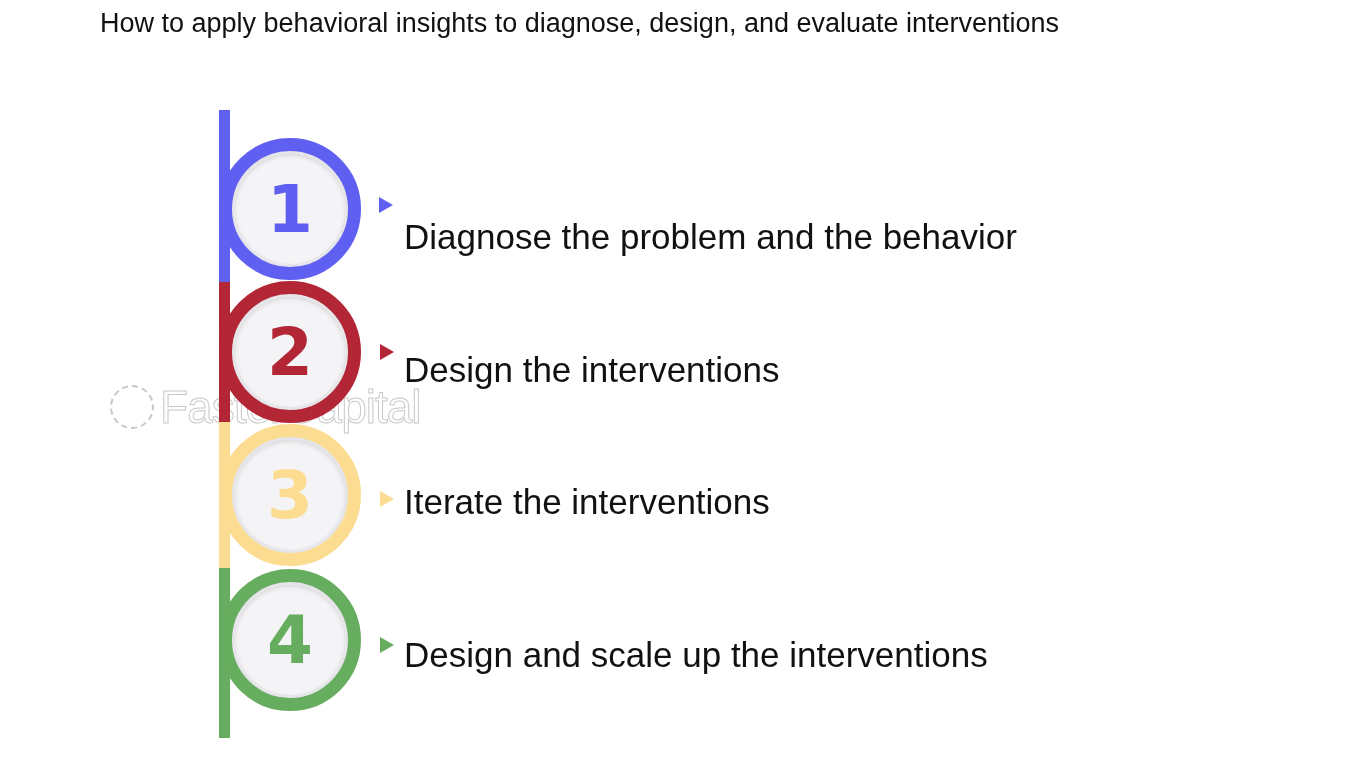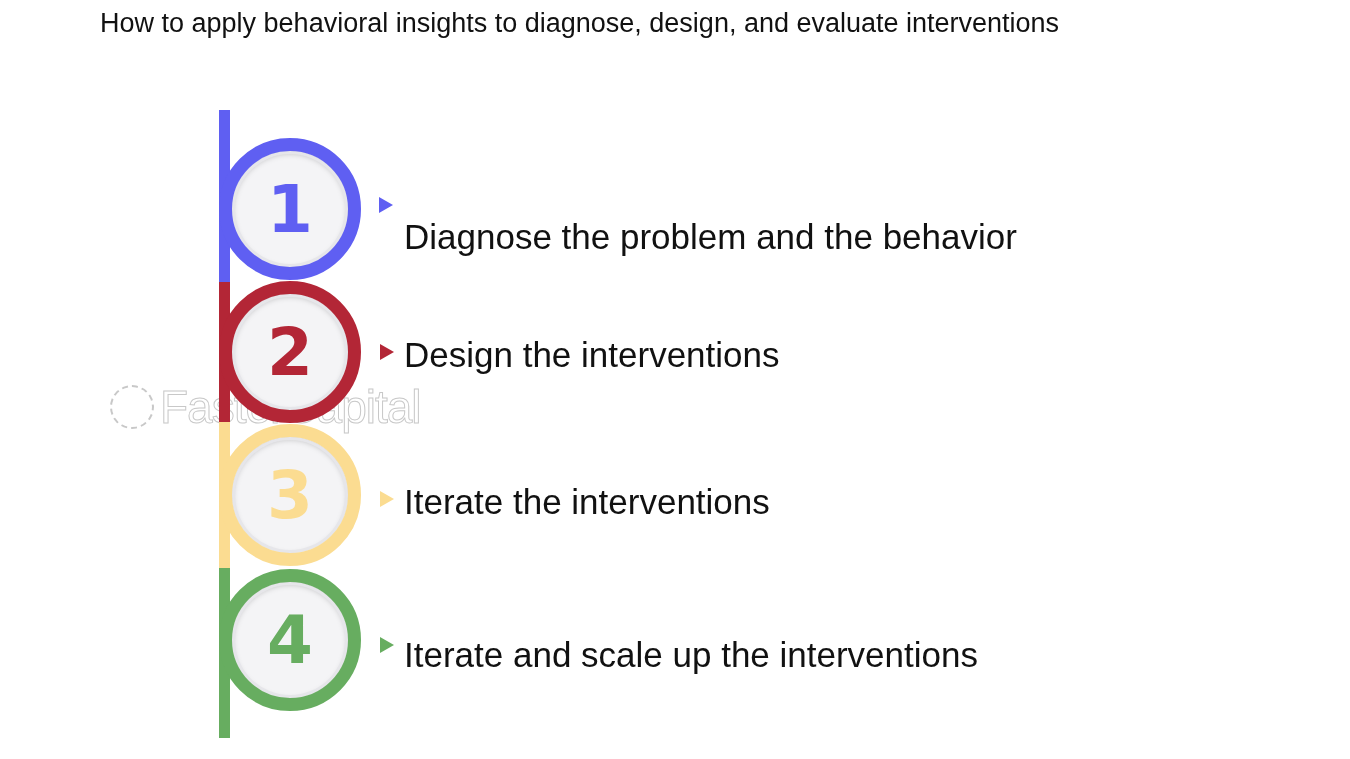--- a/index.html
+++ b/index.html
@@ -52,25 +52,25 @@
 <div class="step-circle" style="left:219px;top:138px;border-color:#5f5ff2;">
   <span class="step-num" style="color:#5f5ff2;">1</span>
 </div>
 <div class="arrow" style="left:379px;top:197px;border-left-color:#5f5ff2;"></div>
 <div class="label" style="top:179px;margin-top:38px;">Diagnose the problem and the behavior</div>
 
 <div class="step-circle" style="left:219px;top:281px;border-color:#b32636;">
   <span class="step-num" style="color:#b32636;">2</span>
 </div>
 <div class="arrow" style="left:380px;top:344px;border-left-color:#b32636;"></div>
-<div class="label" style="top:335px;">Design the interventions</div>
+<div class="label" style="top:350px;">Design the interventions</div>
 
 <div class="step-circle" style="left:219px;top:424px;border-color:#fbdc91;">
   <span class="step-num" style="color:#fbdc91;">3</span>
 </div>
 <div class="arrow" style="left:380px;top:491px;border-left-color:#fbdc91;"></div>
 <div class="label" style="top:482px;">Iterate the interventions</div>
 
 <div class="step-circle" style="left:219px;top:569px;border-color:#67ad60;">
   <span class="step-num" style="color:#67ad60;">4</span>
 </div>
 <div class="arrow" style="left:380px;top:637px;border-left-color:#67ad60;"></div>
-<div class="label" style="top:635px;">Iterate and scale up the interventions</div>
+<div class="label" style="top:635px;">Design and scale up the interventions</div>
 
 </body></html>

